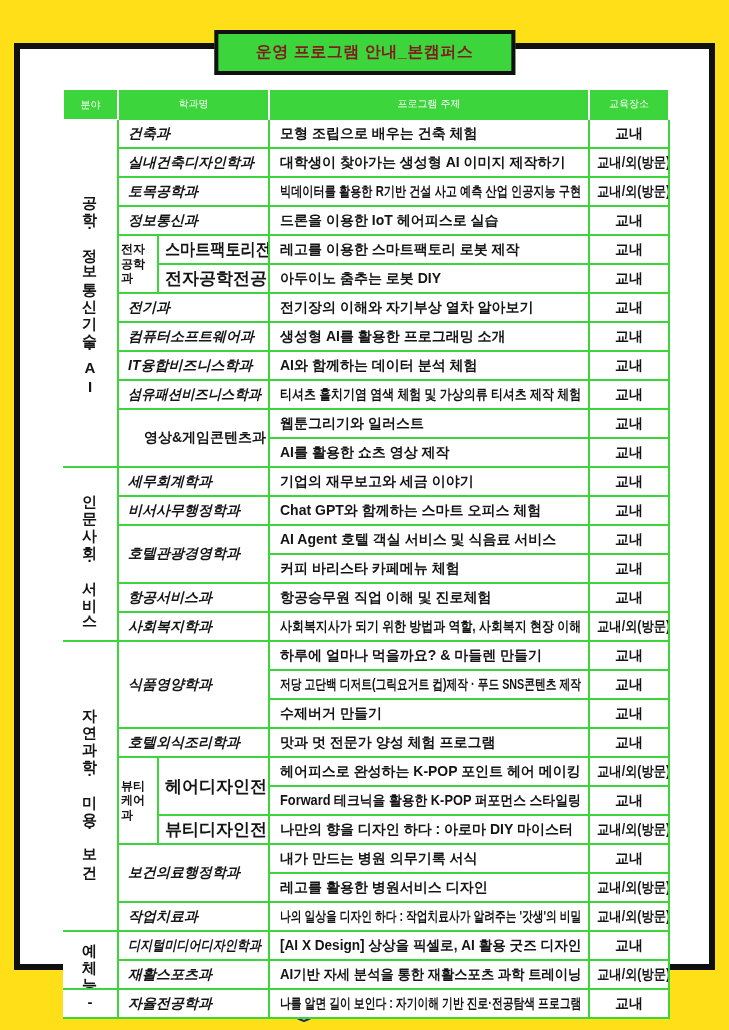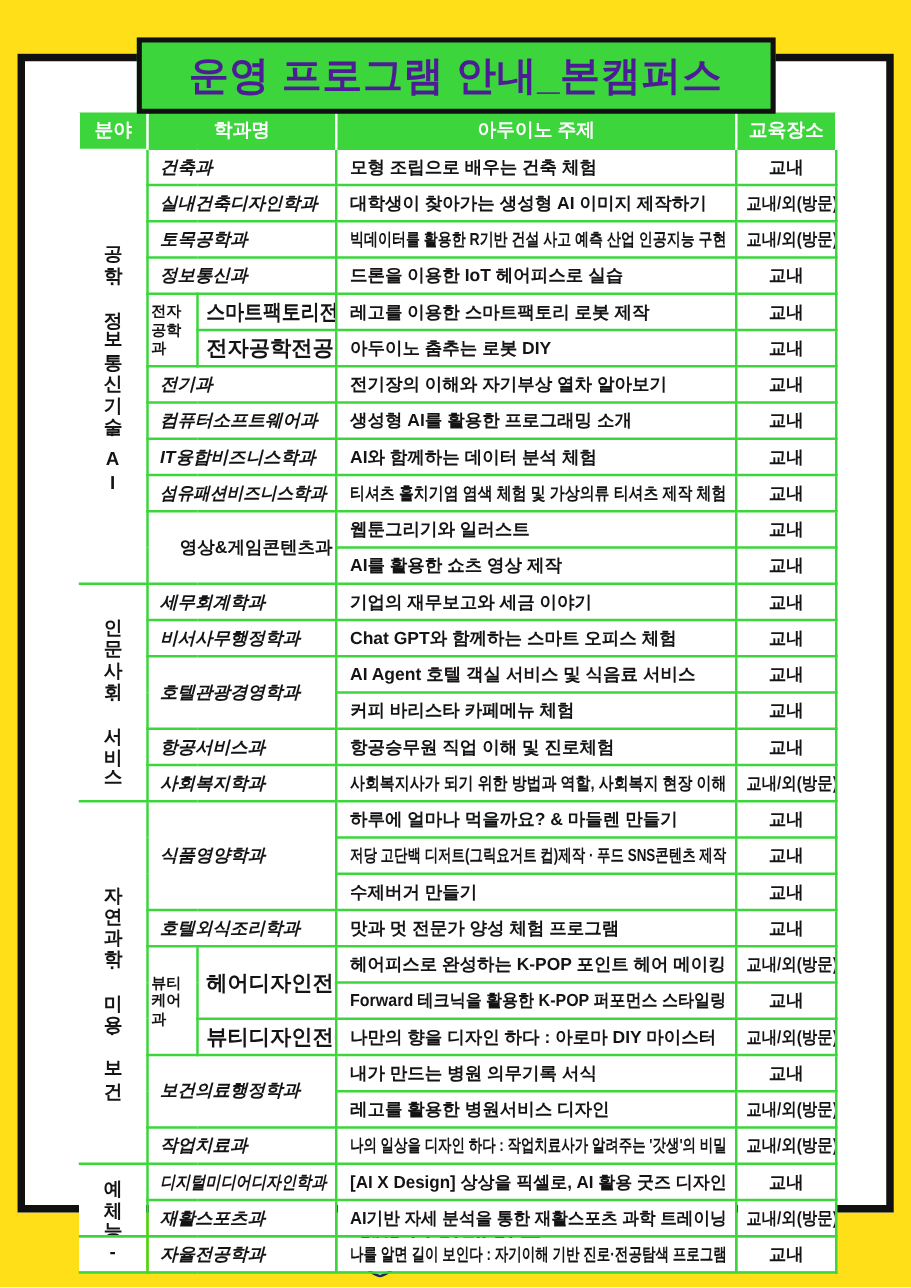--- a/index.html
+++ b/index.html
@@ -7,30 +7,30 @@
     position:relative; width:729px; height:1030px; overflow:hidden;
     background:#FFE018;
     font-family:"Liberation Sans","DejaVu Sans",sans-serif;
   }
   .card {
     position:absolute; left:14px; top:43px; width:701px; height:927px;
     box-sizing:border-box; background:#ffffff; border:6px solid #101010;
   }
   .title-box {
     position:absolute; top:30px; left:50%; transform:translateX(-50%);
-    background:#3CD63C; border:4px solid #101010; color:#4c1d95;
-    font-weight:bold; font-size:32px; line-height:1; padding:10px 38px 11px;
+    background:#3CD63C; border:4px solid #101010; color:#7f1d1d;
+    font-weight:bold; font-size:16px; line-height:1; padding:10px 38px 11px;
     white-space:nowrap; z-index:3; letter-spacing:0.5px;
   }
   table.tbl {
     position:absolute; left:62px; top:90px; width:606px; z-index:2;
     border-collapse:collapse; table-layout:fixed;
   }
   .tbl th {
-    background:#3CD63C; color:#ffffff; font-size:15px; font-weight:bold;
+    background:#3CD63C; color:#ffffff; font-size:10px; font-weight:normal;
     height:28px; padding:0; border:2px solid #ffffff; border-top:none; border-bottom:none;
   }
   .tbl td {
     border:2px solid #3CD63C; height:27px; padding:0 6px;
     font-weight:bold; font-size:14px; color:#141414; background:#ffffff;
     overflow:hidden; vertical-align:middle;
   }
   .tbl td.p { text-align:left; padding:0 6px 0 10px; }
   .tbl td.d { text-align:left; padding-left:9px;font-style:italic; }
   .tbl td.dc { text-align:right; padding:0 2px; }
@@ -65,21 +65,21 @@
       <col style="width:55px">
         <col style="width:40px">
         <col style="width:111px">
         <col style="width:320px">
         <col style="width:80px">
     </colgroup>
     <thead>
       <tr>
         <th>분야</th>
         <th colspan="2">학과명</th>
-        <th>아두이노 주제</th>
+        <th>프로그램 주제</th>
         <th>교육장소</th>
       </tr>
     </thead>
     <tbody>
 
       <tr>
         <td class="cat" rowspan="12"><span class="v">공학·정보통신기술·AI</span></td>
         <td class="d" colspan="2"><span class="fit">건축과</span></td>
         <td class="p"><span class="fit">모형 조립으로 배우는 건축 체험</span></td>
         <td class="l"><span class="fit">교내</span></td>

